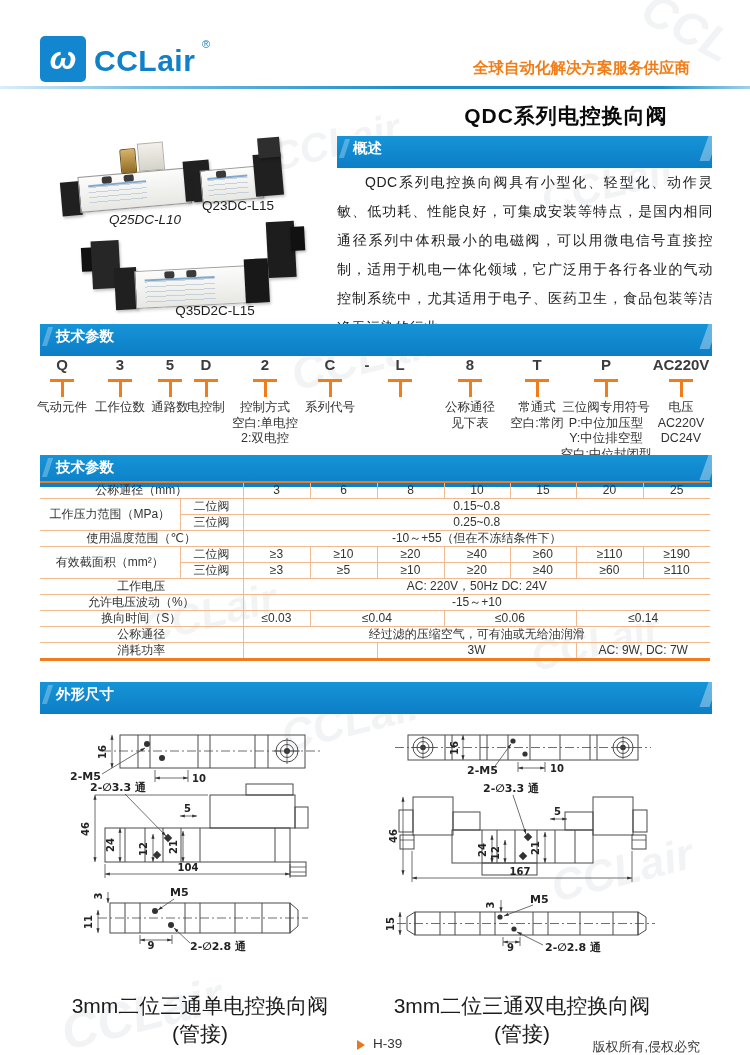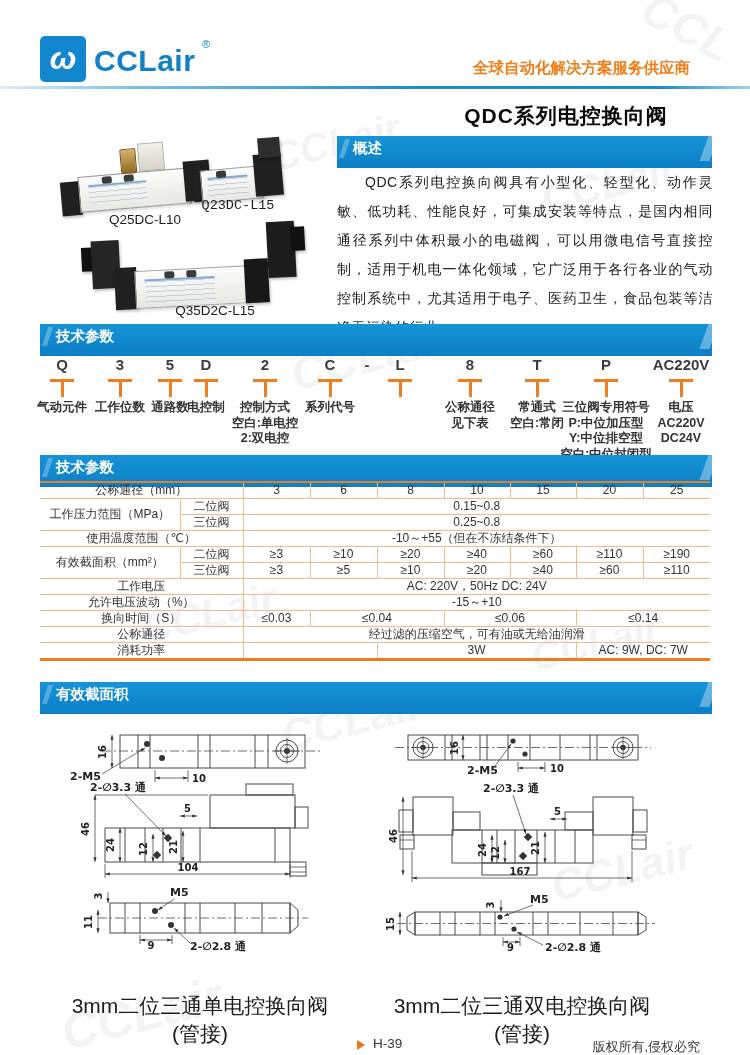--- a/index.html
+++ b/index.html
@@ -33,21 +33,21 @@
   .v-blk{background:#202020;box-shadow:1px 2px 3px rgba(0,0,0,.25);}
   .v-port{width:10px;height:7px;background:#3a3a3a;border-radius:2px;}
   .v-brass{background:linear-gradient(180deg,#d8b269,#8f6b25);border:1px solid #6d5015;border-radius:2px;}
   .v-plug{background:linear-gradient(180deg,#f2f0ea,#d6d3ca);border:1px solid #b3b0a6;}
   .prod-label{position:absolute;font-size:13.5px;color:#1c1c1c;text-align:center;}
   
   .mc-item{position:absolute;top:356px;width:110px;text-align:center;}
   .mc-code{font-size:15px;font-weight:600;color:#3c3c3c;height:20px;}
   .mc-bar{width:24px;height:3px;background:#f07c1c;margin:3px auto 0;}
   .mc-stem{width:3px;height:15px;background:#f07c1c;margin:0 auto;}
-  .mc-lines{margin-top:3px;font-size:12.5px;font-weight:bold;color:#333;line-height:15.5px;white-space:nowrap;}
+  .mc-lines{margin-top:3px;font-size:12.5px;font-weight:normal;color:#333;line-height:15.5px;white-space:nowrap;}
   
   .tablewrap{position:absolute;left:40px;top:481px;width:670px;border-top:2px solid #ee7d20;border-bottom:3px solid #ee7d20;}
   table.spec{width:670px;border-collapse:collapse;border-style:hidden;table-layout:fixed;}
   table.spec td{border:1px solid #f2b98e;height:15px;padding:0 2px;font-size:12px;text-align:center;
                 color:#333;line-height:1.15;overflow:hidden;white-space:nowrap;}
   
   svg.draw{position:absolute;}
   svg.draw line,svg.draw rect,svg.draw circle,svg.draw path,svg.draw polygon{stroke:#4a4a4a;fill:none;stroke-width:1;}
   svg.draw .fl{fill:#333;stroke:none;}
   svg.draw .cl{stroke-dasharray:9 3 2 3;stroke-width:.8;}
@@ -93,31 +93,31 @@
   <div class="valve" style="left:60px;top:144px;width:152px;height:74px;transform:rotate(-5deg);">
     <div class="v-blk" style="left:0;top:32px;width:20px;height:34px;"></div>
     <div class="v-body" style="left:18px;top:28px;width:110px;height:34px;"></div>
     <div class="v-lines" style="left:28px;top:37px;width:58px;height:19px;"></div>
     <div class="v-port" style="left:42px;top:30px;"></div>
     <div class="v-port" style="left:64px;top:30px;"></div>
     <div class="v-brass" style="left:62px;top:4px;width:14px;height:23px;"></div>
     <div class="v-plug" style="left:80px;top:0;width:24px;height:26px;"></div>
     <div class="v-blk" style="left:124px;top:22px;width:26px;height:40px;"></div>
   </div>
-  <div class="prod-label" style="left:75px;top:212px;width:140px;">Q25DC-L10</div>
+  <div class="prod-label" style="left:75px;top:212px;width:140px;font-style:italic;">Q25DC-L10</div>
 
   <div class="valve" style="left:192px;top:140px;width:100px;height:66px;transform:rotate(-5deg);">
     <div class="v-blk" style="left:0;top:30px;width:10px;height:28px;"></div>
     <div class="v-body" style="left:8px;top:27px;width:60px;height:31px;"></div>
     <div class="v-lines" style="left:15px;top:35px;width:40px;height:18px;"></div>
     <div class="v-port" style="left:24px;top:29px;"></div>
     <div class="v-blk" style="left:62px;top:16px;width:28px;height:42px;"></div>
     <div class="v-blk" style="left:68px;top:0;width:22px;height:20px;background:#2e2e2e;"></div>
   </div>
-  <div class="prod-label" style="left:178px;top:198px;width:120px;font-family:Liberation Mono, monospace;">Q23DC-L15</div>
+  <div class="prod-label" style="left:178px;top:198px;width:120px;">Q23DC-L15</div>
 
   <div class="valve" style="left:80px;top:224px;width:228px;height:86px;transform:rotate(-3deg);">
     <div class="v-blk" style="left:2px;top:18px;width:14px;height:24px;background:#111;"></div>
     <div class="v-blk" style="left:12px;top:12px;width:28px;height:48px;background:#262626;"></div>
     <div class="v-blk" style="left:34px;top:40px;width:22px;height:42px;"></div>
     <div class="v-body" style="left:54px;top:44px;width:112px;height:36px;"></div>
     <div class="v-lines" style="left:64px;top:53px;width:70px;height:22px;"></div>
     <div class="v-port" style="left:84px;top:46px;"></div>
     <div class="v-port" style="left:106px;top:46px;"></div>
     <div class="v-blk" style="left:164px;top:38px;width:24px;height:44px;background:#181818;"></div>
@@ -308,21 +308,21 @@
     <tr>
       <td colspan="2">消耗功率</td>
       <td colspan="2"></td>
       <td colspan="3">3W</td>
       <td colspan="2">AC: 9W, DC: 7W</td>
     </tr>
   </tbody>
       </table>
   </div>
 
-  <div class="banner" style="left:40px;top:682px;width:672px;">有效截面积</div>
+  <div class="banner" style="left:40px;top:682px;width:672px;">外形尺寸</div>
 
   <svg class="draw" style="left:50px;top:712px;" width="320" height="276" viewBox="0 0 320 276">
     <defs>
       <marker id="ar" orient="auto-start-reverse" markerWidth="7" markerHeight="5" refX="6" refY="2">
         <path d="M0,0 L6,2 L0,4 z" style="fill:#333;stroke:none;"></path>
       </marker>
     </defs>
 
     <line class="cl" x1="52" y1="39" x2="272" y2="39"></line>
     <rect x="70" y="23" width="185" height="33"></rect>

